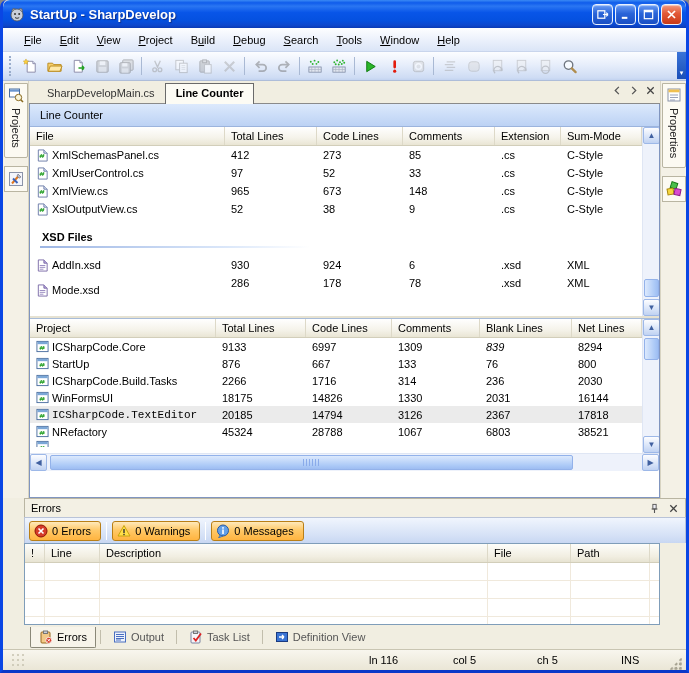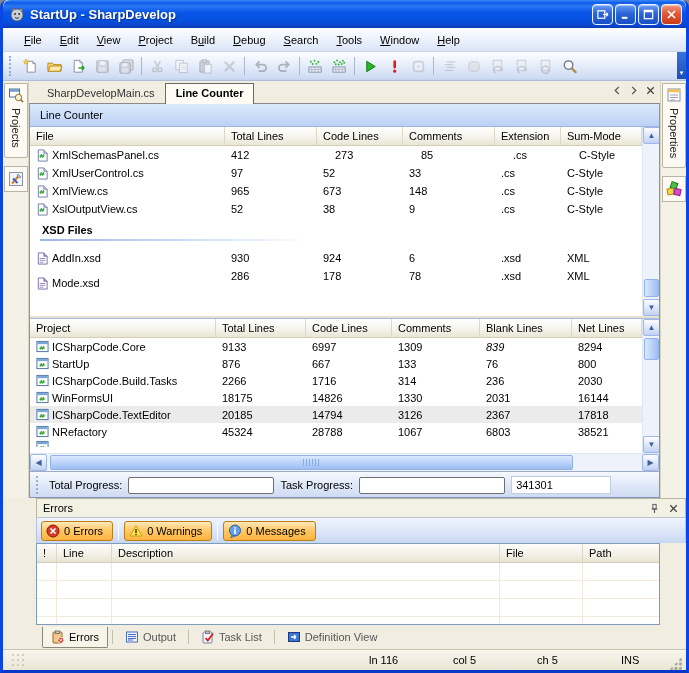--- a/index.html
+++ b/index.html
@@ -57,21 +57,21 @@
   .lv2-wrap { flex: 0 0 152px; display: flex; flex-direction: column; }
   .lv2 { flex: 0 0 135px; border-top: 1px solid #a8bcd8; }
   .lv-head { display: flex; height: 19px; background: linear-gradient(#ffffff,#f5f3ea 60%,#e9e5d4); border-bottom: 1px solid #d2ceba; padding-right: 17px; }
   .lv-col { padding: 3px 4px 0 6px; border-right: 1px solid #ddd9c8; white-space: nowrap; overflow: hidden; flex: 0 0 auto; }
   .lv-body { position: absolute; left: 0; right: 17px; top: 19px; bottom: 0; overflow: hidden; }
   .lv-row { display: flex; height: 18px; align-items: center; }
   .lv2 .lv-row { height: 17px; }
   .lv-row.sel { background: #ebebeb; }
   .lv-row.partial { height: 7px; overflow: hidden; align-items: flex-start; }
   .lv-cell { padding-left: 6px; white-space: nowrap; overflow: hidden; flex: 0 0 auto; display: flex; align-items: center; gap: 3px; }
-  .lv-group { margin: 6px 0 0 12px; }
+  .lv-group { margin: 13px 0 0 12px; }
   .g-label { font-weight: bold; }
   .g-line { height: 2px; width: 270px; margin: 3px 0 8px -2px;
     background: linear-gradient(90deg,#9db6e4,#dce8fa 70%,rgba(255,255,255,0)); }
   
   .vscroll { position: absolute; top: 0; right: 0; bottom: 0; width: 17px; background: #eef2fb; border-left: 1px solid #dfe6f4; }
   .sb-btn { height: 17px; width: 17px; display: flex; align-items: center; justify-content: center; font-size: 8px; color: #4060a0;
     background: linear-gradient(#fdfdff,#dbe6f9 55%,#c0d2f2); border: 1px solid #9db8e8; border-radius: 2px; }
   .sb-btn.bottom { position: absolute; bottom: 0; }
   .sb-thumb { position: absolute; left: 1px; width: 15px; border: 1px solid #93b2ea; border-radius: 2px;
     background: linear-gradient(90deg,#dce9fd,#aecbf7 70%,#9dbdf2); }
@@ -83,21 +83,21 @@
   .sb-btn.right-end { position: absolute; right: 0; }
   
   .progress-strip { flex: 0 0 27px; display: flex; align-items: center; gap: 6px; padding-left: 6px;
     background: linear-gradient(#f5f9fe,#dde7f8 55%,#ccdaf2); border-top: 1px solid #9cabc9; }
   .pgrip { width: 5px; height: 18px; border-left: 2px dotted #9aadcc; margin-right: 2px; }
   .plabel { white-space: nowrap; }
   .pbar { width: 146px; height: 17px; border: 1px solid #6e6e6e; border-radius: 2px; background: #fff; padding: 1px; }
   .pfill { height: 100%; background: repeating-linear-gradient(90deg,#8fe88f 0 1px,#3ecf3e 1px 5px,#22b322 5px 6px,#ffffff 6px 8px); }
   .pvalue { width: 100px; height: 18px; background: #fff; border: 1px solid #c2cde0; line-height: 16px; padding-left: 4px; }
   
-  .errors-pad { flex: 0 0 151px; display: flex; flex-direction: column; background: #f1eee1; padding-left: 33px; overflow: hidden; }
+  .errors-pad { flex: 0 0 151px; display: flex; flex-direction: column; background: #f1eee1; padding-left: 21px; overflow: hidden; }
   .pad-titlebar { height: 19px; flex: 0 0 19px; display: flex; align-items: center; padding: 0 6px;
     background: #f3f0e4; border: 1px solid #b9b5a2; border-bottom: none; }
   .pad-title { flex: 1; }
   .pad-titlebar .picon { display: inline-flex; margin-left: 8px; }
   .errors-toolbar { height: 26px; flex: 0 0 26px; display: flex; align-items: center; gap: 2px; padding: 2px 4px;
     background: linear-gradient(#f0f5fd,#d5e1f6 70%,#c8d7f2); border: 1px solid #b9c3d8; border-bottom: none; }
   .err-btn { display: inline-flex; align-items: center; gap: 4px; height: 20px; padding: 0 9px 0 4px;
     background: linear-gradient(#ffe9ba,#ffc968 45%,#ffb440); border: 1px solid #b97f17; border-radius: 3px; font-size: 11px; }
   .err-sep { width: 1px; height: 18px; background: #aab6cc; border-right: 1px solid #fff; margin: 0 3px; }
   .errors-grid { height: 82px; margin-right: 26px; background: #fff; border: 1px solid #7f9db9; overflow: hidden; }
@@ -405,21 +405,21 @@
                   <span class="icon">
                     <svg viewBox="0 0 14 14" width="13" height="13">
                       <path d="M2.5 1h6L12 4.5V13H2.5z" fill="#fff" stroke="#6a7aa8"></path>
                       <path d="M8.5 1v3.5H12" fill="#dce4f4" stroke="#6a7aa8"></path>
                       <path d="M4.6 9.5 6 5.5M7 9.5 8.4 5.5M4 6.8h5M3.7 8.2h5" stroke="#1f9e1f" stroke-width=".9" fill="none"></path>
                     </svg>
                   </span>
                   <span>XmlSchemasPanel.cs</span>
                 </span>
                 <span class="lv-cell" style="width: 92px;">412</span>
-                <span class="lv-cell" style="width: 86px; margin-left: 12px;">273</span>
+                <span class="lv-cell" style="width: 86px;">273</span>
                 <span class="lv-cell" style="width: 92px;">85</span>
                 <span class="lv-cell" style="width: 66px;">.cs</span>
                 <span class="lv-cell" style="width: 81px;">C-Style</span>
               </div>
               <div class="lv-row">
                 <span class="lv-cell" style="width: 195px;">
                   <span class="icon">
                     <svg viewBox="0 0 14 14" width="13" height="13">
                       <path d="M2.5 1h6L12 4.5V13H2.5z" fill="#fff" stroke="#6a7aa8"></path>
                       <path d="M8.5 1v3.5H12" fill="#dce4f4" stroke="#6a7aa8"></path>
@@ -584,21 +584,21 @@
                     </span>
                     <span>WinFormsUI</span>
                   </span>
                   <span class="lv-cell" style="width: 90px;">18175</span>
                   <span class="lv-cell" style="width: 86px;">14826</span>
                   <span class="lv-cell" style="width: 88px;">1330</span>
                   <span class="lv-cell" style="width: 92px;">2031</span>
                   <span class="lv-cell" style="width: 70px;">16144</span>
                 </div>
                 <div class="lv-row sel">
-                  <span class="lv-cell" style="width: 186px;">
+                  <span class="lv-cell" style="width: 186px; font-family: Liberation Mono, monospace;">
                     <span class="icon">
                       <svg viewBox="0 0 14 14" width="13" height="13">
                         <rect x="1" y="1.5" width="12" height="11" fill="#fff" stroke="#4a6ea0"></rect>
                         <rect x="1.5" y="2" width="11" height="2.5" fill="#7ba7d7"></rect>
                         <path d="M4.6 10.5 6 6.5M7 10.5 8.4 6.5M4 7.8h5.5M3.7 9.2h5.5" stroke="#1f9e1f" stroke-width=".9" fill="none"></path>
                       </svg>
                     </span>
                     <span>ICSharpCode.TextEditor</span>
                   </span>
                   <span class="lv-cell" style="width: 90px;">20185</span>
@@ -648,28 +648,20 @@
                 <span class="sb-btn bottom">▼</span>
               </div>
             </div>
           <div class="hscroll" id="hscroll">
             <span class="sb-btn">◀</span>
             <span class="h-thumb" style="left:20px; right:86px;"></span>
             <span class="sb-btn right-end">▶</span>
           </div>
         </div>
 
-        <div class="progress-strip">
-          <span class="pgrip"></span>
-          <span class="plabel">Total Progress:</span>
-          <span class="pbar"><span class="pfill" style="width:100%"></span></span>
-          <span class="plabel">Task Progress:</span>
-          <span class="pbar"><span class="pfill" style="width:100%"></span></span>
-          <span class="pvalue">341301</span>
-        </div>
       </div>
     </div>
 
     <div class="strip right">
       <div class="strip-tab">
         <span class="icon" id="properties-icon">
             <svg viewBox="0 0 16 16" width="16" height="16">
               <rect x="2" y="2" width="12" height="12" fill="#fff" stroke="#8a93a8"></rect>
               <rect x="2.5" y="2.5" width="11" height="2.8" fill="#f0c050"></rect>
               <path d="M4 8h8M4 10.5h8M4 13h5" stroke="#9aa2b8" stroke-width="1"></path>

